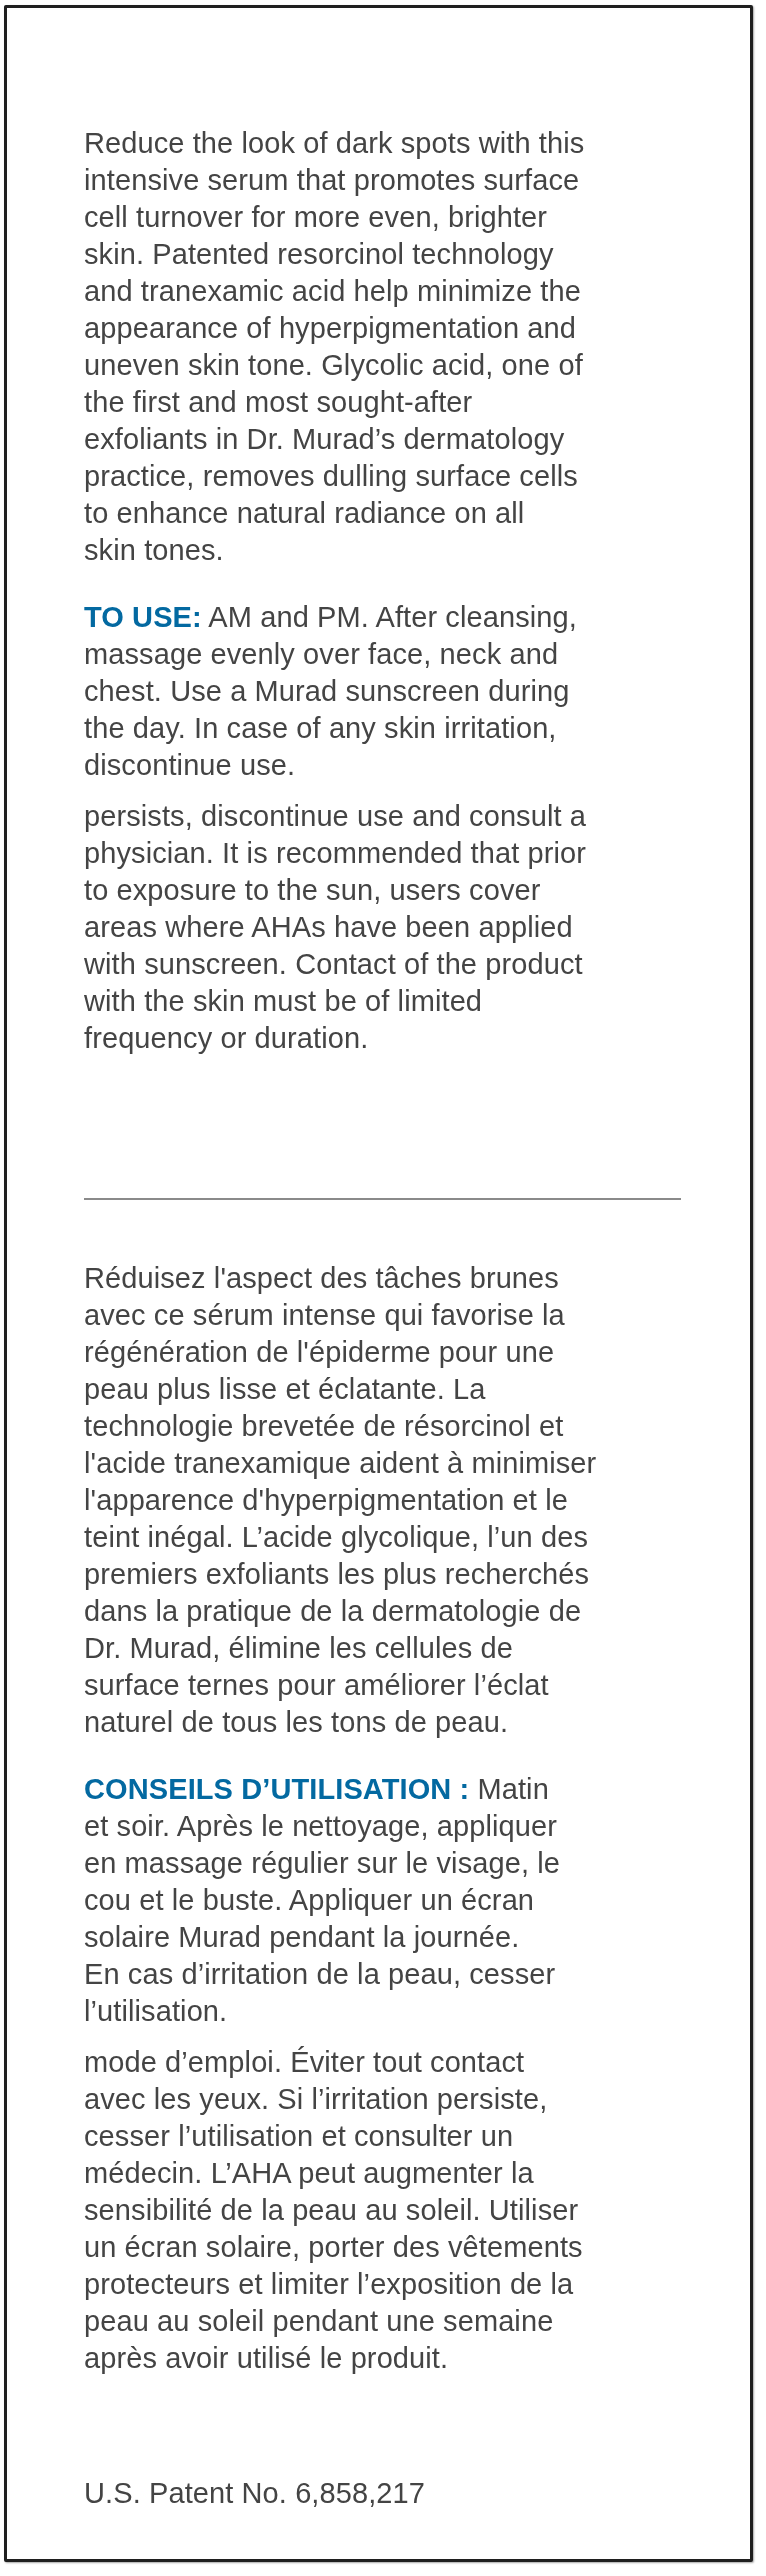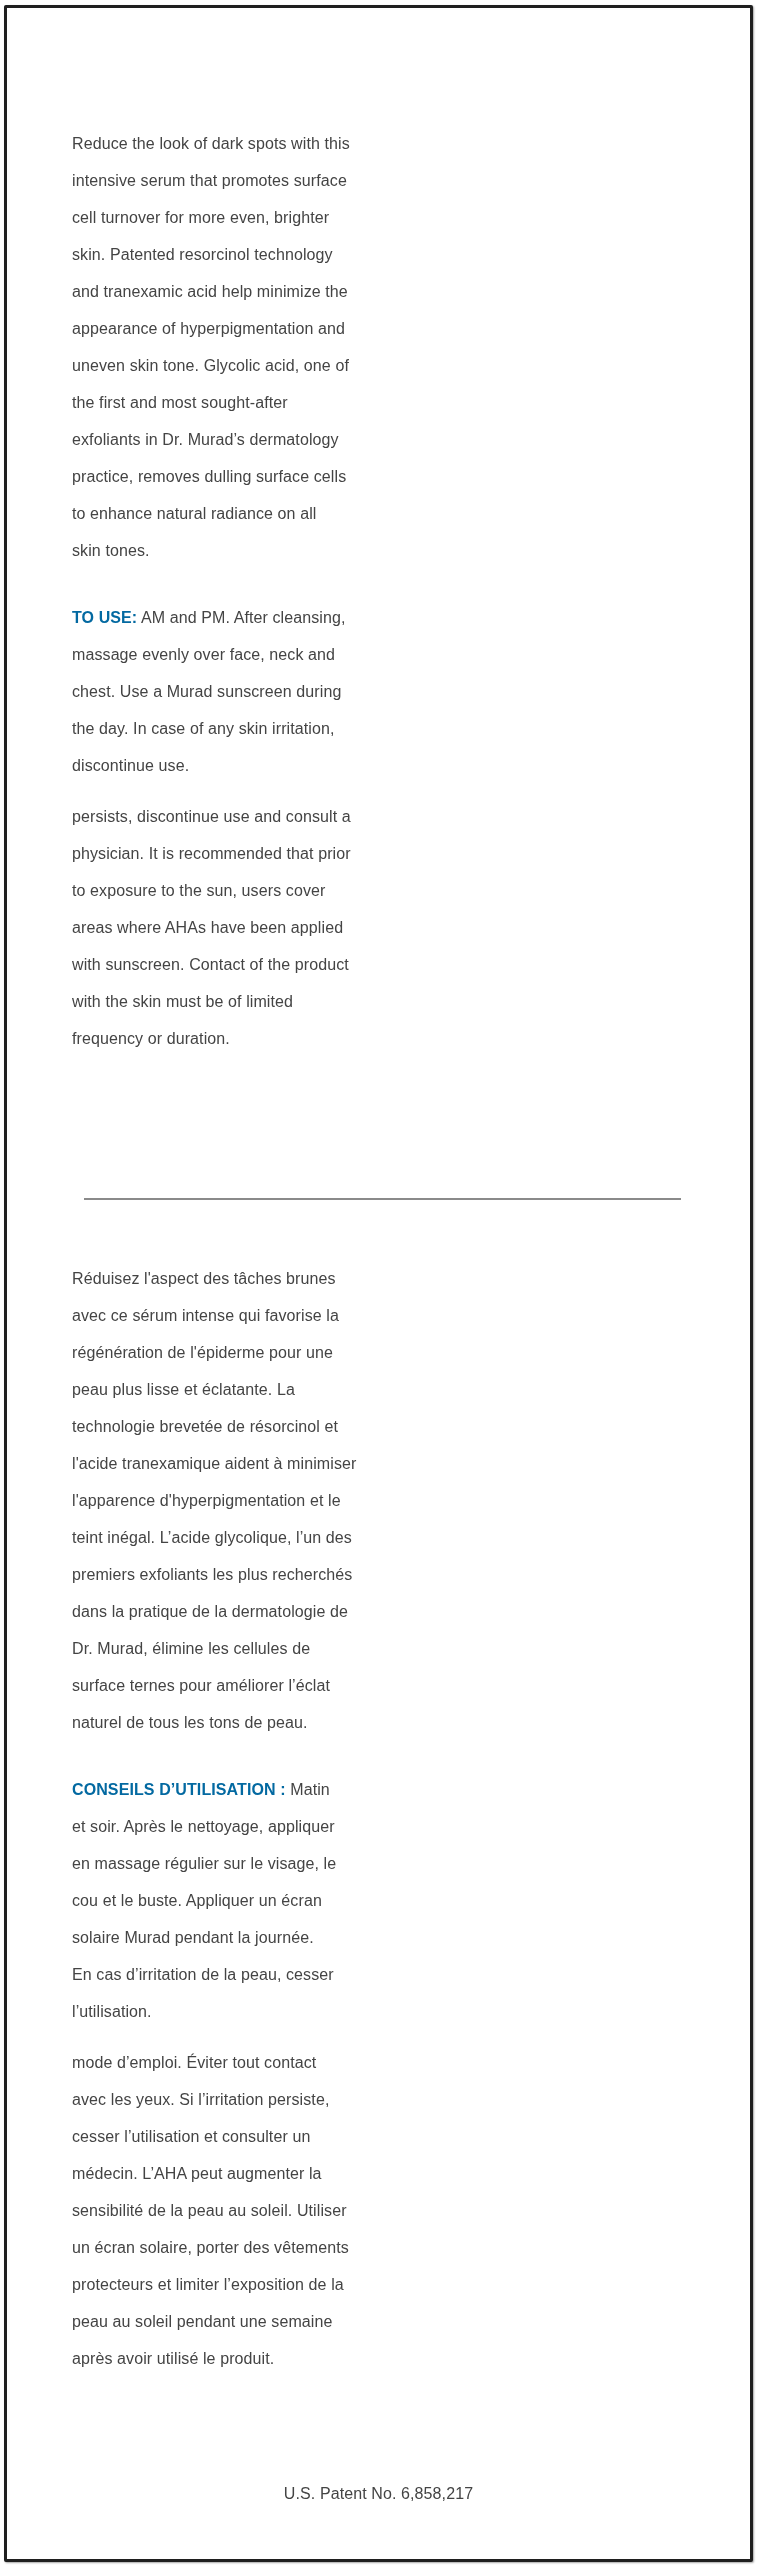--- a/index.html
+++ b/index.html
@@ -3,22 +3,22 @@
   <meta charset="utf-8">
   <style>
     html, body { margin: 0; padding: 0; background: #ffffff; }
     body { width: 766px; height: 2576px; position: relative; overflow: hidden; }
     .box {
       position: absolute; left: 3.8px; top: 4.8px; width: 743px; height: 2551px;
       border: 3.8px solid #1f1f1f; border-radius: 1.9px; background: #fff;
       box-shadow: 1px 1px 1.9px rgba(0,0,0,0.35);
     }
     .block {
-      position: absolute; left: 72px; width: 613px;
-      font-family: "Liberation Sans", sans-serif; font-size: 16px;
+      position: absolute; left: 84px; width: 613px;
+      font-family: "Liberation Sans", sans-serif; font-size: 29px;
       line-height: 37px; color: #444444; letter-spacing: 0.1px;
     }
     .line { display: block; white-space: nowrap; }
     .lead { color: #0369a1; font-weight: bold; }
     .lead-semi { color: #2a2a2a; font-weight: bold; }
     .divider {
       position: absolute; left: 84px; top: 1198px; width: 597px; height: 1.9px;
       background: #8a8a8a;
     }
   </style>
@@ -93,16 +93,16 @@
   <span class="line">avec les yeux. Si l’irritation persiste,</span>
   <span class="line">cesser l’utilisation et consulter un</span>
   <span class="line">médecin. L’AHA peut augmenter la</span>
   <span class="line">sensibilité de la peau au soleil. Utiliser</span>
   <span class="line">un écran solaire, porter des vêtements</span>
   <span class="line">protecteurs et limiter l’exposition de la</span>
   <span class="line">peau au soleil pendant une semaine</span>
   <span class="line">après avoir utilisé le produit.</span>
 </div>
 
-<div class="block" style="top:2475px;text-align:center;">
+<div class="block" style="top:2475px;">
   <span class="line">U.S. Patent No. 6,858,217</span>
 </div>
 
 
 </body></html>

